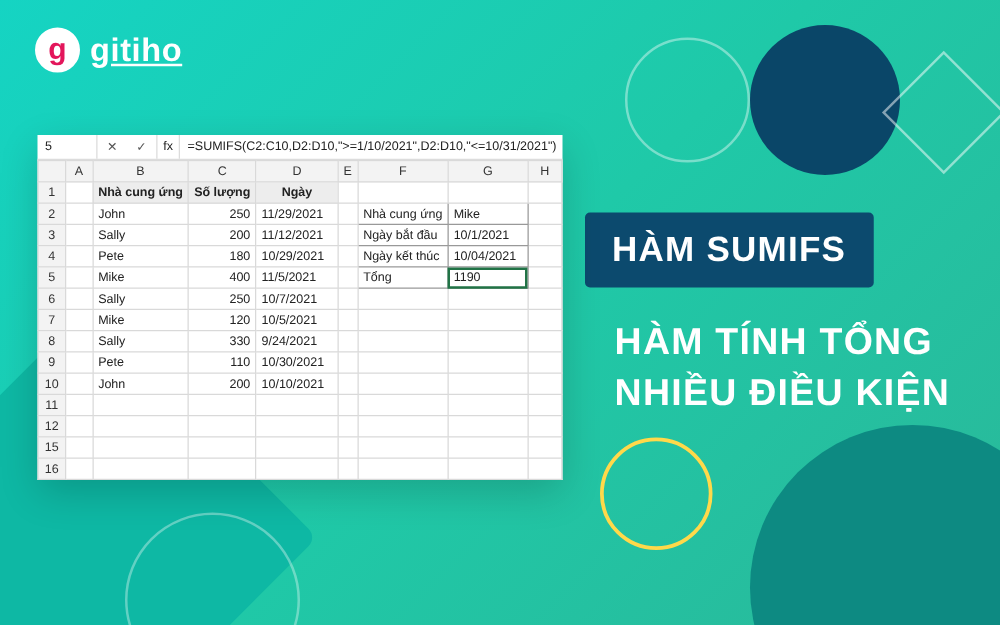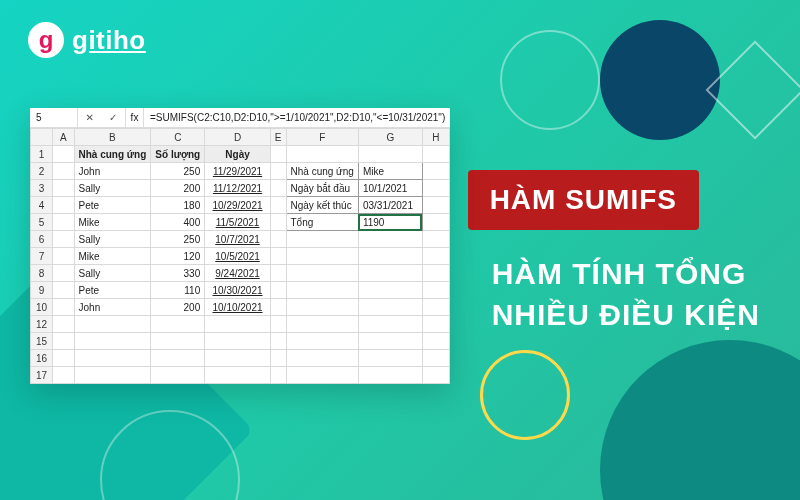--- a/index.html
+++ b/index.html
@@ -94,21 +94,21 @@
 
     
     .title-block {
       position: absolute;
       right: 40px; top: 170px;
       color: #fff;
       text-align: left;
     }
     .title-pill {
       display: inline-block;
-      background: #b91c1c;
+      background: #0c4a6e;
       padding: 14px 22px;
       border-radius: 4px;
       font-size: 28px;
       font-weight: 800;
       letter-spacing: 1px;
       margin-bottom: 24px;
     }
     .subtitle {
       font-size: 30px;
       font-weight: 800;
@@ -195,21 +195,21 @@
       color: #333;
       font-weight: 400;
     }
     .corner { background:#f3f3f3; width:22px; }
     .data-hdr {
       background:#ededed;
       font-weight:600 !important;
       text-align:center;
     }
     .num { text-align:right; }
-    .date { text-align:center;text-decoration:underline; }
+    .date { text-align:left; }
     .selected-cell {
       outline: 2px solid #217346;
       outline-offset: -2px;
     }
     .range-border {
       border: 1.5px solid #999 !important;
     }
 
     .col-A{width:22px;}
     .col-B{width:70px;}
@@ -307,21 +307,21 @@
     </tr>
 
     <tr>
       <th class="row-hdr">4</th>
       <td></td>
       <td>Pete</td>
       <td class="num">180</td>
       <td class="date">10/29/2021</td>
       <td></td>
       <td class="range-border">Ngày kết thúc</td>
-      <td class="range-border">03/31/2021</td>
+      <td class="range-border">10/04/2021</td>
       <td></td>
     </tr>
 
     <tr>
       <th class="row-hdr">5</th>
       <td></td>
       <td>Mike</td>
       <td class="num">400</td>
       <td class="date">11/5/2021</td>
       <td></td>
@@ -384,20 +384,31 @@
       <td>John</td>
       <td class="num">200</td>
       <td class="date">10/10/2021</td>
       <td></td>
           <td></td>
           <td></td>
           <td></td>
     </tr>
 
     <tr>
+          <th class="row-hdr">11</th>
+          <td></td>
+          <td></td>
+          <td></td>
+          <td></td>
+          <td></td>
+          <td></td>
+          <td></td>
+          <td></td>
+        </tr>
+    <tr>
           <th class="row-hdr">12</th>
           <td></td>
           <td></td>
           <td></td>
           <td></td>
           <td></td>
           <td></td>
           <td></td>
           <td></td>
         </tr>
@@ -407,31 +418,20 @@
           <td></td>
           <td></td>
           <td></td>
           <td></td>
           <td></td>
           <td></td>
           <td></td>
         </tr>
     <tr>
           <th class="row-hdr">16</th>
-          <td></td>
-          <td></td>
-          <td></td>
-          <td></td>
-          <td></td>
-          <td></td>
-          <td></td>
-          <td></td>
-        </tr>
-    <tr>
-          <th class="row-hdr">17</th>
           <td></td>
           <td></td>
           <td></td>
           <td></td>
           <td></td>
           <td></td>
           <td></td>
           <td></td>
         </tr>
   </tbody>

